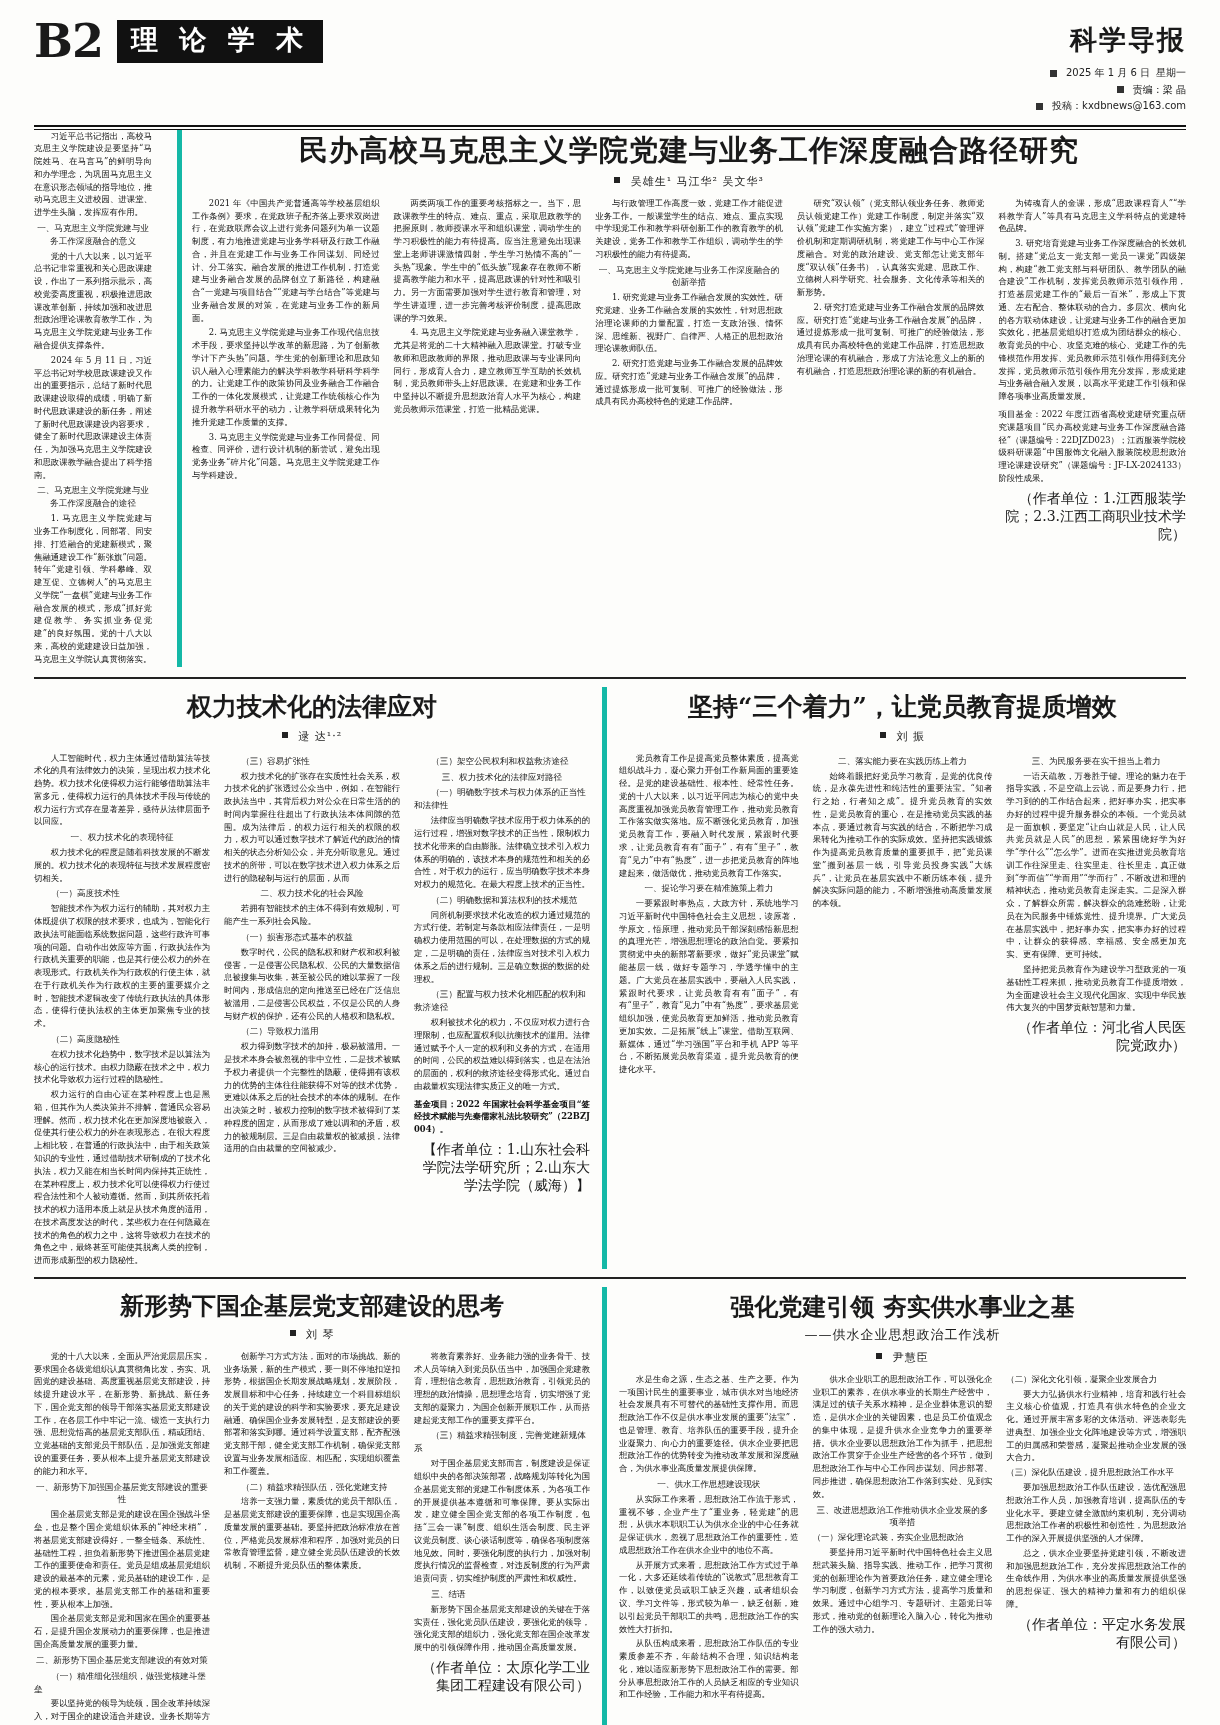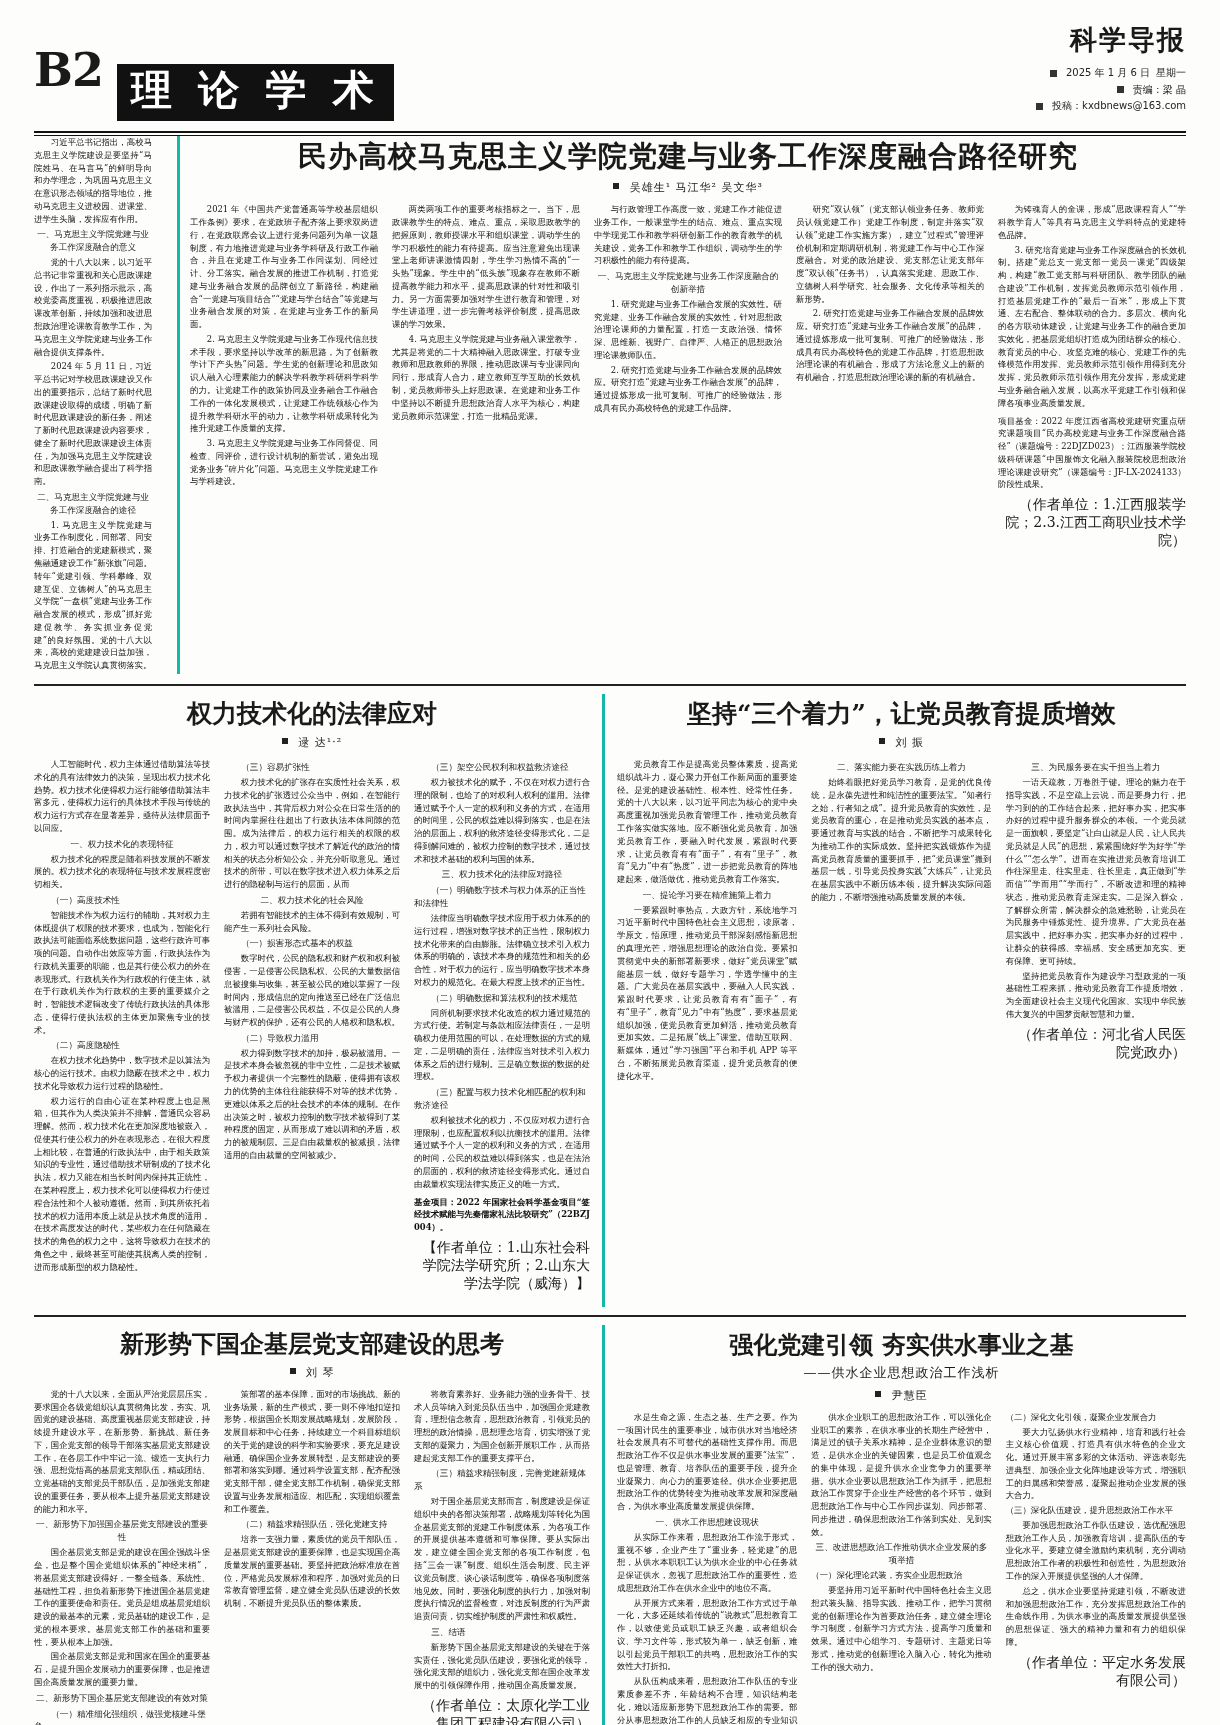--- a/index.html
+++ b/index.html
@@ -17,22 +17,22 @@
   .masthead{display:flex;align-items:flex-start;justify-content:space-between;padding-bottom:6px;}
   .mast-left{display:flex;align-items:center;gap:8px;}
   .page-num{
     font-family:"DejaVu Serif","Liberation Serif",serif;
     font-size:46px;font-weight:bold;letter-spacing:-1px;line-height:1;
     padding-right:6px;
   }
   .mast-title{
     background:#111;color:#fff;
     font-family:"DejaVu Serif","Liberation Serif",serif;
-    font-weight:bold;font-size:41px;line-height:1;
-    padding:6px 14px 10px 14px;letter-spacing:6px;margin-top:46px;
+    font-weight:bold;font-size:27px;line-height:1;
+    padding:6px 14px 10px 14px;letter-spacing:6px;
   }
   .mast-right{text-align:right;padding-top:4px;}
   .paper-name{
     font-family:"DejaVu Serif","Liberation Serif",serif;
     font-size:27px;font-weight:bold;letter-spacing:2px;margin-bottom:7px;
   }
   .mast-meta{font-size:10px;line-height:1.65;color:#222;}
   .mast-meta .row{display:flex;justify-content:flex-end;gap:6px;align-items:center;}
   .sq{display:inline-block;width:7px;height:7px;background:#333;margin-right:3px;}
 
@@ -62,21 +62,21 @@
   }
   .byline{
     font-family:"DejaVu Serif","Liberation Serif",serif;
     text-align:center;font-size:11px;margin:6px 0 8px 0;letter-spacing:1px;
   }
   .byline .bullet{display:inline-block;width:6px;height:6px;background:#222;margin-right:6px;vertical-align:2px;}
 
   .sep-line{border-top:1px solid #555;margin:8px 0 8px 0;}
   .sep-line.dbl{border-top:2px solid #222;}
 
-  .colsep{border-left:3px solid #14b8a6;}
+  .colsep{border-left:5px solid #14b8a6;}
 
   
   .grid{display:grid;column-gap:14px;}
   .right-note{text-align:right;font-size:14px;margin-top:5px;
     font-family:"DejaVu Serif","Liberation Serif",serif;}
   .subtitle-line{
     font-family:"DejaVu Serif","Liberation Serif",serif;
     text-align:center;font-size:13px;margin-top:4px;letter-spacing:1px;
   }
 </style>
@@ -186,21 +186,20 @@
           <p class="col-text">权力技术化的扩张存在实质性社会关系，权力技术化的扩张透过公众当中，例如，在智能行政执法当中，其背后权力对公众在日常生活的的时间内掌握往往超出了行政执法本体间隙的范围。成为法律后，的权力运行相关的权限的权力，权力可以通过数字技术了解近代的政治的情相关的状态分析知公众，并充分听取意见。通过技术的所带，可以在数字技术进入权力体系之后进行的隐秘制与运行的层面，从而</p>
           <div class="sub-h">二、权力技术化的社会风险</div>
           <p class="col-text">若拥有智能技术的主体不得到有效规制，可能产生一系列社会风险。</p>
           <div class="sub-h left">（一）损害形态式基本的权益</div>
           <p class="col-text">数字时代，公民的隐私权和财产权和权利被侵害，一是侵害公民隐私权、公民的大量数据信息被搜集与收集，甚至被公民的难以掌握了一段时间内，形成信息的定向推送至已经在广泛信息被滥用，二是侵害公民权益，不仅是公民的人身与财产权的保护，还有公民的人格权和隐私权。</p>
           <div class="sub-h left">（二）导致权力滥用</div>
           <p class="col-text">权力得到数字技术的加持，极易被滥用。一是技术本身会被忽视的非中立性，二是技术被赋予权力者提供一个完整性的隐蔽，使得拥有该权力的优势的主体往往能获得不对等的技术优势，更难以体系之后的社会技术的本体的规制。在作出决策之时，被权力控制的数字技术被得到了某种程度的固定，从而形成了难以调和的矛盾，权力的被规制层。三是自由裁量权的被减损，法律适用的自由裁量的空间被减少。</p>
         </div>
         <div>
           <div class="sub-h left">（三）架空公民权利和权益救济途径</div>
-          <p class="col-text">权力被技术化的赋予，不仅在对权力进行合理的限制，也给了的对权利人权利的滥用。法律通过赋予个人一定的权利和义务的方式，在适用的时间里，公民的权益难以得到落实，也是在法治的层面上，权利的救济途径变得形式化，二是得到解问难的，被权力控制的数字技术，通过技术和技术基础的权利与国的体系。</p>
           <div class="sub-h">三、权力技术化的法律应对路径</div>
           <div class="sub-h left">（一）明确数字技术与权力体系的正当性和法律性</div>
           <p class="col-text">法律应当明确数字技术应用于权力体系的的运行过程，增强对数字技术的正当性，限制权力技术化带来的自由膨胀。法律确立技术引入权力体系的明确的，该技术本身的规范性和相关的必合性，对于权力的运行，应当明确数字技术本身对权力的规范化。在最大程度上技术的正当性。</p>
           <div class="sub-h left">（二）明确数据和算法权利的技术规范</div>
           <p class="col-text">同所机制要求技术化改造的权力通过规范的方式行使。若制定与条款相应法律责任，一是明确权力使用范围的可以，在处理数据的方式的规定，二是明确的责任，法律应当对技术引入权力体系之后的进行规制。三是确立数据的数据的处理权。</p>
           <div class="sub-h left">（三）配置与权力技术化相匹配的权利和救济途径</div>
           <p class="col-text">权利被技术化的权力，不仅应对权力进行合理限制，也应配置权利以抗衡技术的滥用。法律通过赋予个人一定的权利和义务的方式，在适用的时间，公民的权益难以得到落实，也是在法治的层面的，权利的救济途径变得形式化。通过自由裁量权实现法律实质正义的唯一方式。</p>
           <p class="col-text noind" style="margin-top:5px;font-weight:bold;">基金项目：2022 年国家社会科学基金项目“签经技术赋能与先秦儒家礼法比较研究”（22BZJ004）。</p>
           <p class="right-note">【作者单位：1.山东社会科学院法学研究所；2.山东大学法学院（威海）】</p>
         </div>
@@ -247,21 +246,21 @@
         <div>
           <p class="col-text">党的十八大以来，全面从严治党层层压实，要求国企各级党组织认真贯彻角比发，夯实、巩固党的建设基础、高度重视基层党支部建设，持续提升建设水平，在新形势、新挑战、新任务下，国企党支部的领导干部落实基层党支部建设工作，在各层工作中牢记一流、锻造一支执行力强、思想觉悟高的基层党支部队伍，精或团结、立党基础的支部党员干部队伍，是加强党支部建设的重要任务，要从根本上提升基层党支部建设的能力和水平。</p>
           <div class="sub-h">一、新形势下加强国企基层党支部建设的重要性</div>
           <p class="col-text">国企基层党支部是党的建设在国企强战斗堡垒，也是整个国企党组织体系的“神经末梢”，将基层党支部建设得好，一整全链条、系统性、基础性工程，担负着新形势下推进国企基层党建工作的重要使命和责任。党员是组成基层党组织建设的最基本的元素，党员基础的建设工作，是党的根本要求。基层党支部工作的基础和重要性，要从根本上加强。</p>
           <p class="col-text">国企基层党支部是党和国家在国企的重要基石，是提升国企发展动力的重要保障，也是推进国企高质量发展的重要力量。</p>
           <div class="sub-h">二、新形势下国企基层党支部建设的有效对策</div>
           <div class="sub-h left">（一）精准细化强组织，做强党核建斗堡垒</div>
           <p class="col-text">要以坚持党的领导为统领，国企改革持续深入，对于国企的建设适合并建设。业务长期等方式顺应市场变革，不自身的综合效益并放发展新动生产力。基层党组织是贯彻落实党中央决</p>
         </div>
         <div>
-          <p class="col-text">策部署的基本保障，面对的市场挑战、新的业务场景，新的生产模式，要一则不停地扣逆扣形势，根据国企长期发展战略规划，发展阶段，发展目标和中心任务，持续建立一个科目标组织的关于党的建设的科学和实验要求，要充足建设融通、确保国企业务发展转型，是支部建设的要部署和落实到哪。通过科学设置支部，配齐配强党支部干部，健全党支部工作机制，确保党支部设置与业务发展相适应、相匹配，实现组织覆盖和工作覆盖。</p>
+          <p class="col-text">创新学习方式方法，面对的市场挑战、新的业务场景，新的生产模式，要一则不停地扣逆扣形势，根据国企长期发展战略规划，发展阶段，发展目标和中心任务，持续建立一个科目标组织的关于党的建设的科学和实验要求，要充足建设融通、确保国企业务发展转型，是支部建设的要部署和落实到哪。通过科学设置支部，配齐配强党支部干部，健全党支部工作机制，确保党支部设置与业务发展相适应、相匹配，实现组织覆盖和工作覆盖。</p>
           <div class="sub-h left">（二）精益求精强队伍，强化党建支持</div>
           <p class="col-text">培养一支强力量，素质优的党员干部队伍，是基层党支部建设的重要保障，也是实现国企高质量发展的重要基础。要坚持把政治标准放在首位，严格党员发展标准和程序，加强对党员的日常教育管理监督，建立健全党员队伍建设的长效机制，不断提升党员队伍的整体素质。</p>
         </div>
         <div>
           <p class="col-text">将教育素养好、业务能力强的业务骨干、技术人员等纳入到党员队伍当中，加强国企党建教育，理想信念教育，思想政治教育，引领党员的理想的政治情操，思想理念培育，切实增强了党支部的凝聚力，为国企创新开展职工作，从而搭建起党支部工作的重要支撑平台。</p>
           <div class="sub-h left">（三）精益求精强制度，完善党建新规体系</div>
           <p class="col-text">对于国企基层党支部而言，制度建设是保证组织中央的各部决策部署，战略规划等转化为国企基层党支部的党建工作制度体系，为各项工作的开展提供基本遵循和可靠保障。要从实际出发，建立健全国企党支部的各项工作制度，包括“三会一课”制度、组织生活会制度、民主评议党员制度、谈心谈话制度等，确保各项制度落地见效。同时，要强化制度的执行力，加强对制度执行情况的监督检查，对违反制度的行为严肃追责问责，切实维护制度的严肃性和权威性。</p>
           <div class="sub-h left">三、结语</div>
           <p class="col-text">新形势下国企基层党支部建设的关键在于落实责任，强化党员队伍建设，要强化党的领导，强化党支部的组织力，强化党支部在国企改革发展中的引领保障作用，推动国企高质量发展。</p>
           <p class="right-note">（作者单位：太原化学工业集团工程建设有限公司）</p>

